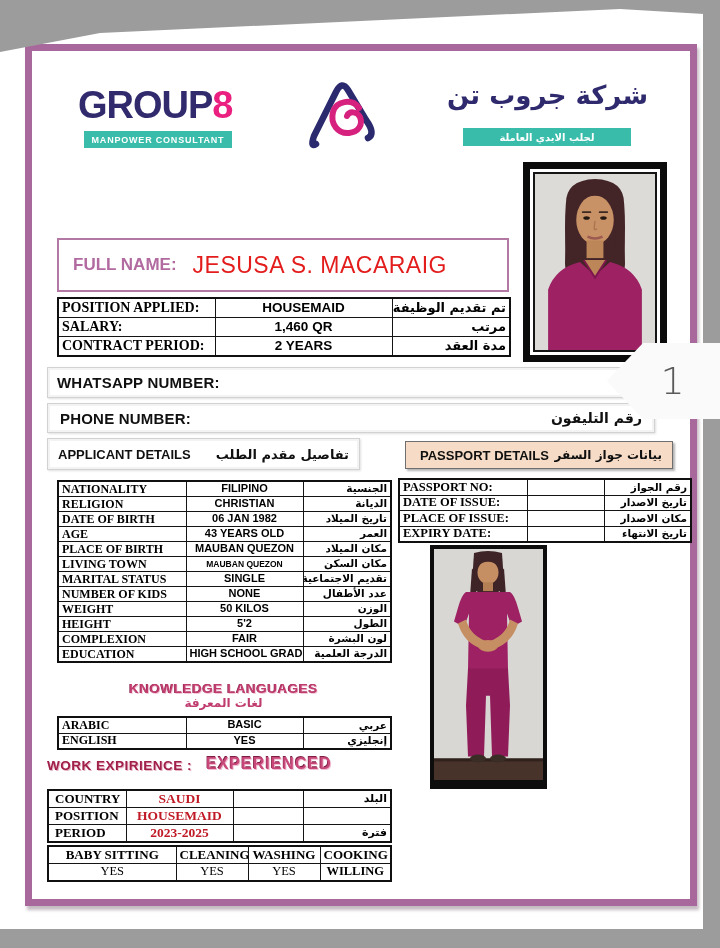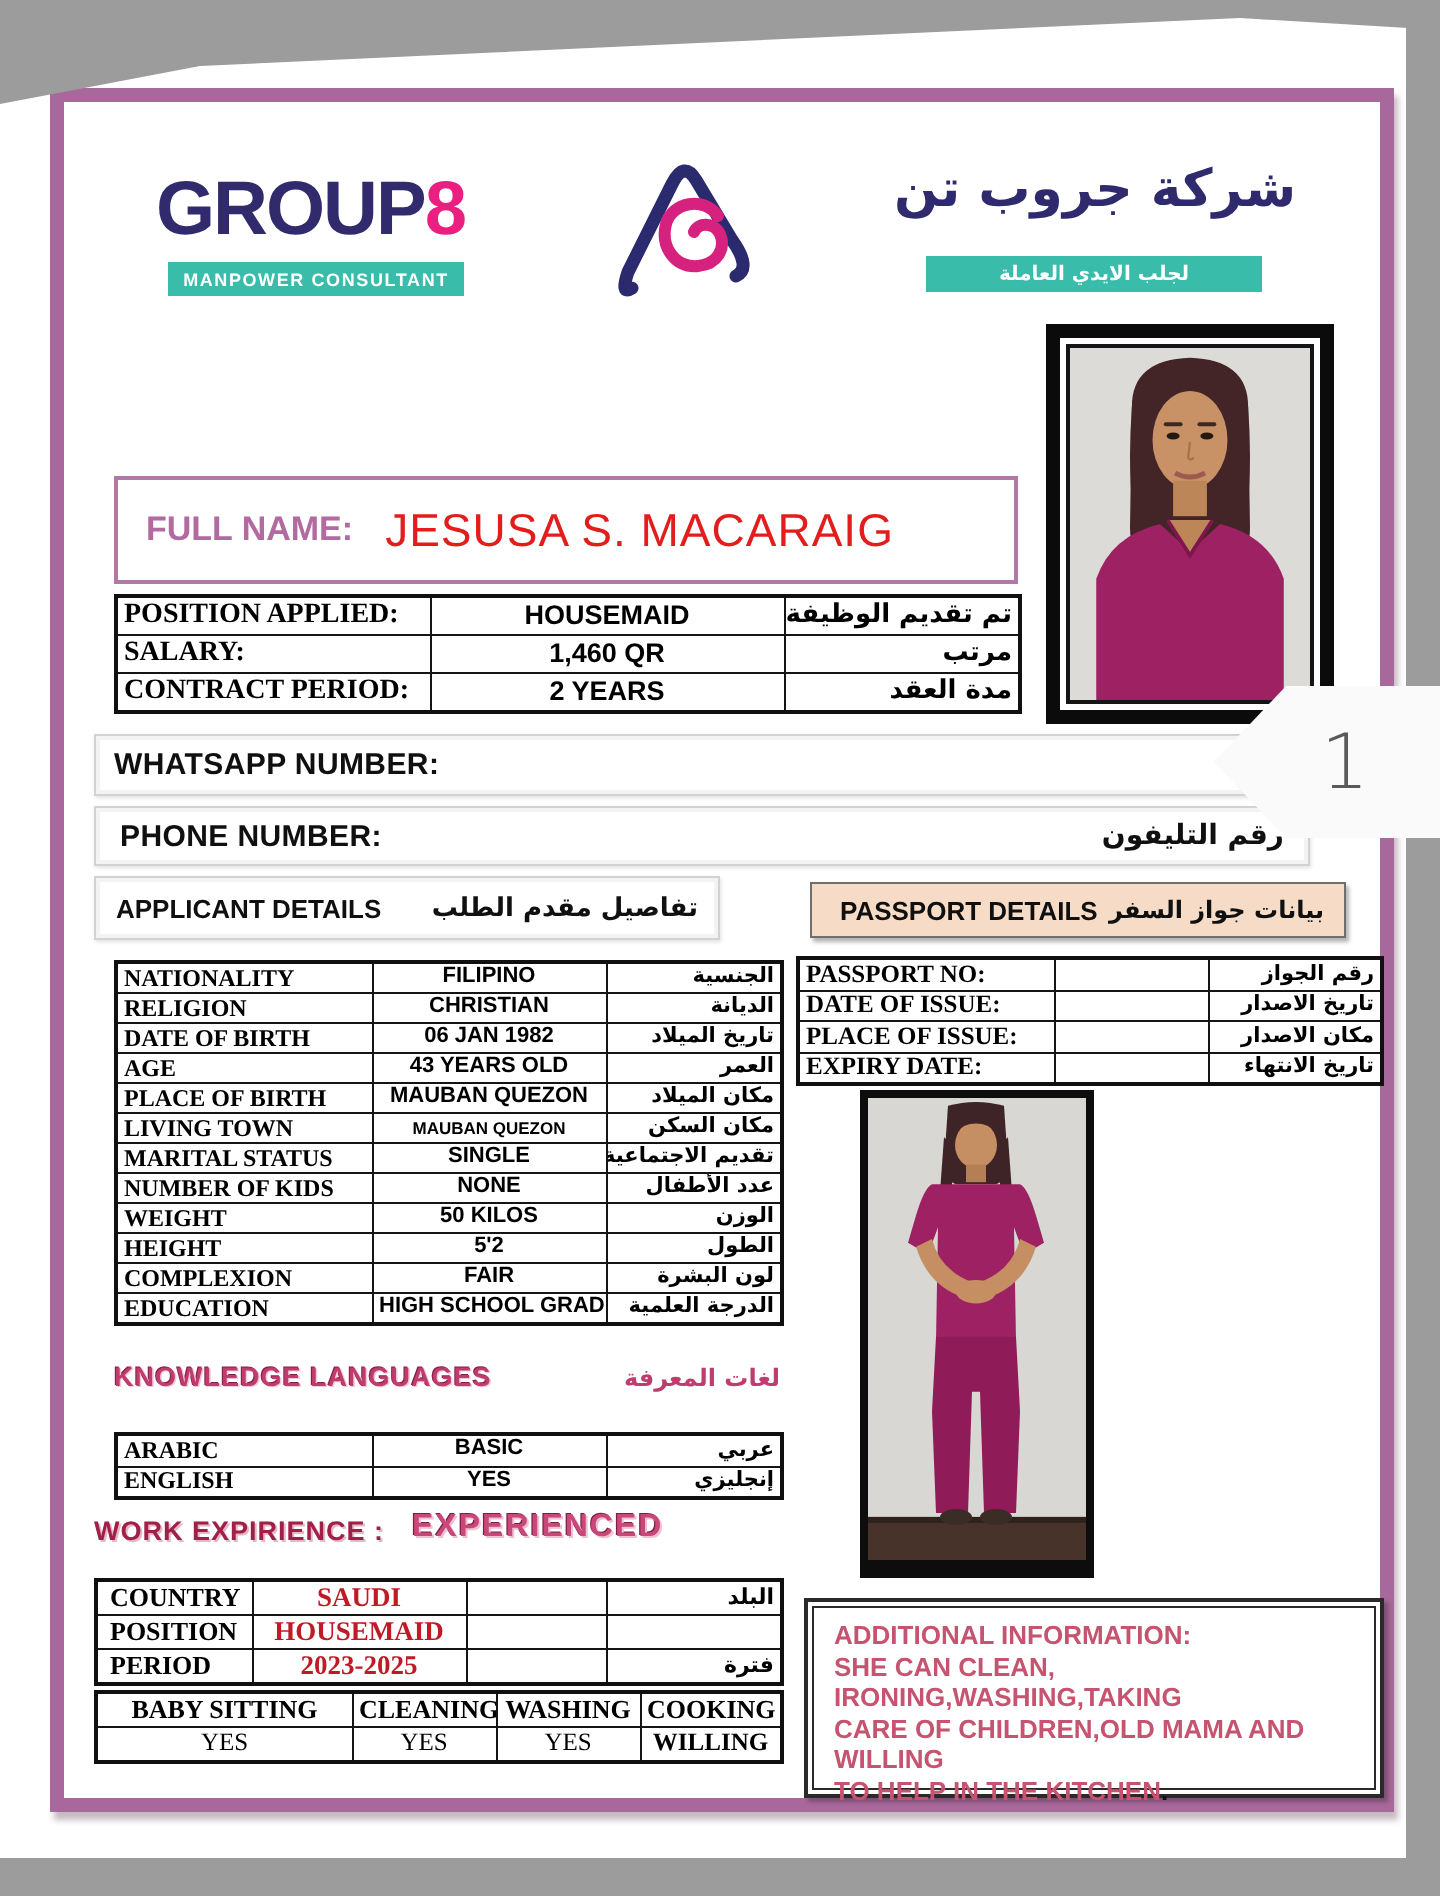--- a/index.html
+++ b/index.html
@@ -82,21 +82,21 @@
   .phbar{left:47px;top:403px;width:608px;height:30px;padding:0 12px;justify-content:space-between;}
   .aplhdr{left:47px;top:438px;width:313px;height:32px;padding:0 10px;justify-content:space-between;}
   .bigb{font-weight:800;font-size:15px;color:#101010;letter-spacing:.2px;}
   .hdr13{font-weight:800;font-size:13px;color:#101010;}
   .arb{font-family:"DejaVu Sans",sans-serif;direction:rtl;font-weight:bold;color:#101010;}
   .pash{left:405px;top:441px;width:268px;height:28px;background:#f6dcc7;border:1px solid #6f6f6f;
         box-shadow:1.5px 2px 2px rgba(0,0,0,.3);display:flex;align-items:center;
         justify-content:space-between;padding:0 10px 0 14px;box-sizing:border-box;}
 
   
-  .langhead{left:57px;top:681px;width:333px;display:flex;justify-content:space-between;align-items:center;}
+  .langhead{left:57px;top:681px;width:333px;display:flex;justify-content:space-between;align-items:center;flex-direction:column;}
   .klh{color:#c03b6e;font-weight:800;font-size:13.5px;letter-spacing:.5px;
        text-shadow:.7px .7px 0 #f3c9d8,-.5px -.5px 0 #7e1e44;}
   .klh-ar{color:#c03b6e;font-weight:bold;font-size:12px;font-family:"DejaVu Sans",sans-serif;direction:rtl;}
   .wxh{left:47px;top:758px;color:#a0204a;font-weight:800;font-size:13.5px;letter-spacing:.5px;
        text-shadow:1px 1px 0 #e8b7c6;}
   .badge{left:206px;top:755px;color:#c8487a;font-weight:800;font-size:16px;letter-spacing:1px;
          text-shadow:1px 1px 0 #f0c0d2,-.6px -.6px 0 #7e1e44;}
 
   
   .addbox{left:402px;top:799px;width:290px;height:100px;border:2px solid #2a2a2a;box-sizing:border-box;
@@ -401,26 +401,18 @@
     </tr>
     <tr class="v">
       <td>YES</td>
       <td>YES</td>
       <td>YES</td>
       <td>WILLING</td>
     </tr>
   </tbody>
     </table>
 
-  <div class="abs content addbox">
-    <div class="addbox-inner">
-      <div>ADDITIONAL INFORMATION:</div>
-      <div>SHE CAN CLEAN, IRONING,WASHING,TAKING</div>
-      <div>CARE OF CHILDREN,OLD MAMA AND WILLING</div>
-      <div><span>TO HELP IN THE KITCHEN</span><span class="period">.</span></div>
-    </div>
-  </div>
 
   <div class="abs marker">
     <span>1</span>
   </div>
 
 </div>
 
 </body></html>

